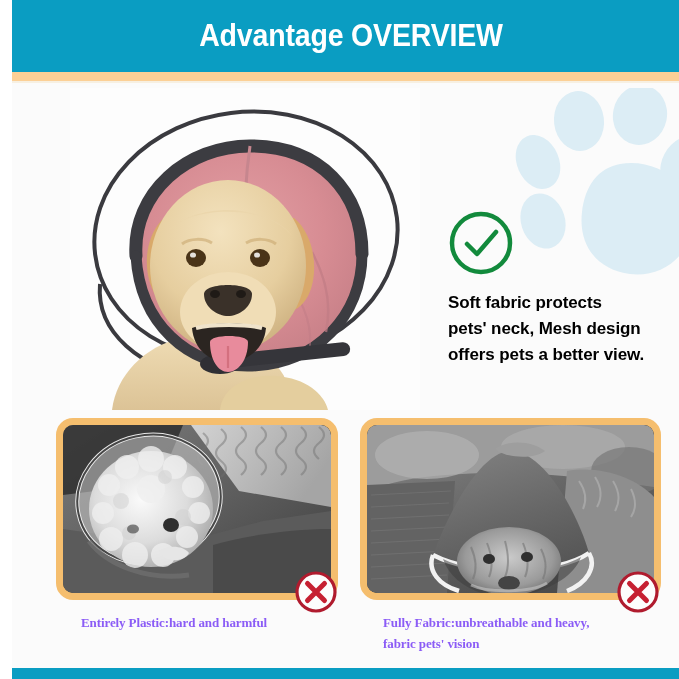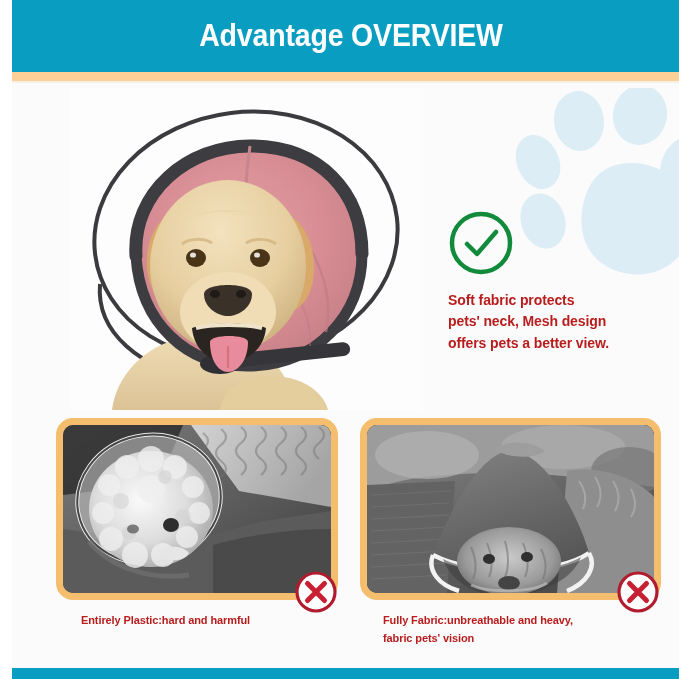--- a/index.html
+++ b/index.html
@@ -83,22 +83,22 @@
     top: 210px;
     width: 225px;
   }
   .check-badge {
     width: 66px;
     height: 66px;
     display: block;
   }
   .advantage-text {
     margin-top: 14px;
-    color: #b91c1c;
-    font-size: 14px;
+    color: #000000;
+    font-size: 17px;
     font-weight: bold;
     line-height: 1.52;
     letter-spacing: -0.1px;
     white-space: pre-line;
   }
 
   
   .panel {
     position: absolute;
     top: 418px;
@@ -124,26 +124,27 @@
     position: absolute;
     width: 44px;
     height: 44px;
     z-index: 5;
   }
   .x-badge-left  { left: 282px; top: 570px; }
   .x-badge-right { left: 604px; top: 570px; }
 
   .caption {
     position: absolute;
-    color: #b91c1c;
-    font-size: 11px;
+    color: #8b5cf6;
+    font-size: 13px;
     font-weight: bold;
     line-height: 1.62;
     letter-spacing: -0.1px;
     white-space: pre-line;
+    font-family: Liberation Serif, serif;
   }
   .caption-left  { left: 69px;  top: 612px; width: 255px; }
   .caption-right { left: 371px; top: 612px; width: 275px; }
 
   
   .footer-bar {
     position: absolute;
     left: 0; top: 668px;
     width: 679px;
     height: 11px;

